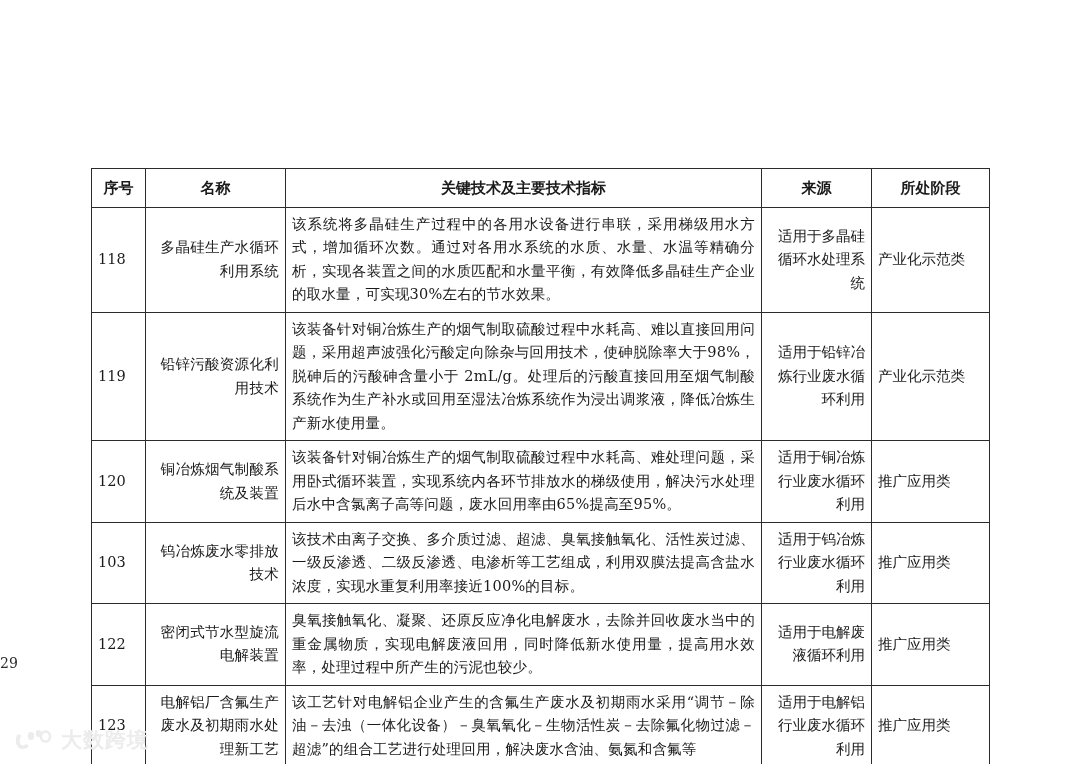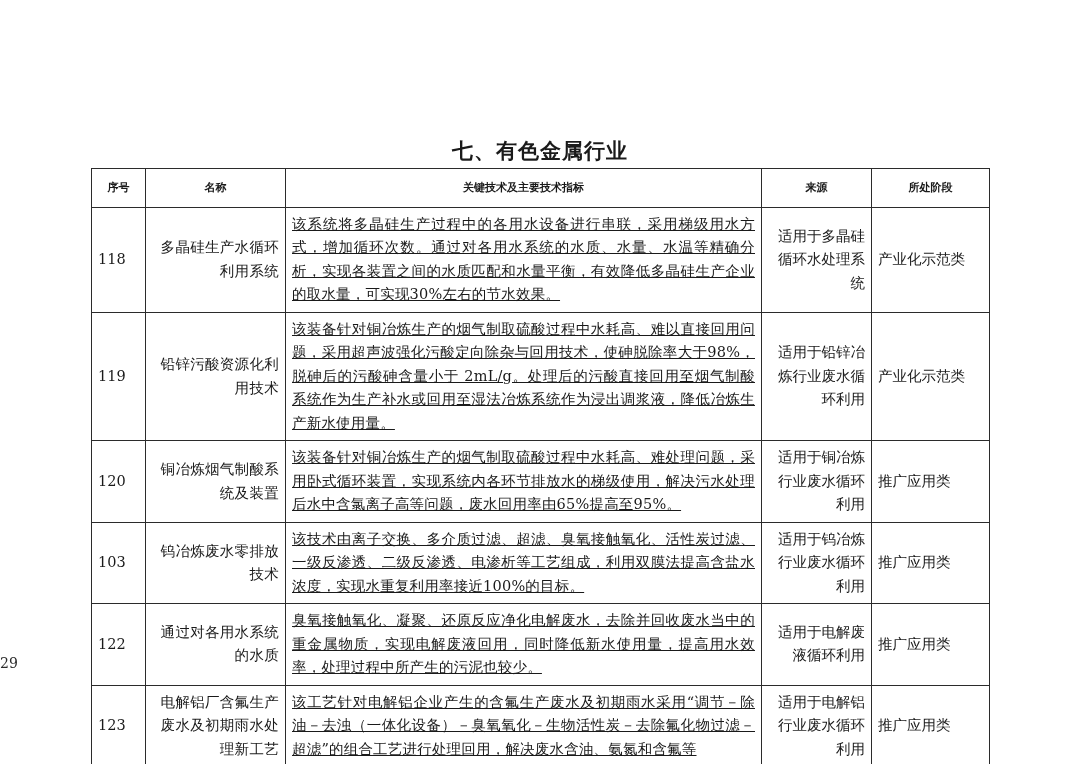--- a/index.html
+++ b/index.html
@@ -46,21 +46,21 @@
     padding: 5px 6px;
     vertical-align: middle;
     font-size: 14.5px;
     line-height: 1.62;
   }
   table.main-table thead th {
     text-align: center;
     font-weight: bold;
     height: 30px;
     padding: 4px 4px;
-    font-size: 11px;
+    font-size: 15px;
   }
   col.c-no    { width: 54px; }
   col.c-name  { width: 140px; }
   col.c-tech  { width: 476px; }
   col.c-src   { width: 110px; }
   col.c-stage { width: 118px; }
 
   td.cell-no {
     font-family: "DejaVu Serif", "Liberation Serif", serif;
     font-size: 15px;
@@ -68,21 +68,20 @@
   td.cell-name {
     text-align: right;
     letter-spacing: 0.3px;
   }
   td.cell-tech {
     text-align: justify;
     text-justify: inter-ideograph;
     letter-spacing: 0.2px;
     line-height: 1.72;
     padding: 6px 8px 6px 9px;
-    text-decoration: underline;
   }
   td.cell-src {
     text-align: right;
     font-size: 14px;
     line-height: 1.7;
   }
   td.cell-stage {
     text-align: left;
     font-size: 14.5px;
   }
@@ -114,21 +113,20 @@
     color: #ececec;
     font-family: "DejaVu Sans", "Liberation Sans", sans-serif;
     letter-spacing: 1px;
   }
 </style>
 </head>
 <body>
 
 <div class="page">
 
-  <div class="doc-title">七、有色金属行业</div>
 
   <table class="main-table">
     <colgroup>
       <col class="c-no">
         <col class="c-name">
         <col class="c-tech">
         <col class="c-src">
         <col class="c-stage">
     </colgroup>
     <thead>
@@ -164,31 +162,40 @@
       </tr>
       <tr>
         <td class="cell-no">103</td>
         <td class="cell-name">钨冶炼废水零排放技术</td>
         <td class="cell-tech">该技术由离子交换、多介质过滤、超滤、臭氧接触氧化、活性炭过滤、一级反渗透、二级反渗透、电渗析等工艺组成，利用双膜法提高含盐水浓度，实现水重复利用率接近100%的目标。</td>
         <td class="cell-src">适用于钨冶炼行业废水循环利用</td>
         <td class="cell-stage">推广应用类</td>
       </tr>
       <tr>
         <td class="cell-no">122</td>
-        <td class="cell-name">通过对各用水系统的水质</td>
+        <td class="cell-name">密闭式节水型旋流电解装置</td>
         <td class="cell-tech">臭氧接触氧化、凝聚、还原反应净化电解废水，去除并回收废水当中的重金属物质，实现电解废液回用，同时降低新水使用量，提高用水效率，处理过程中所产生的污泥也较少。</td>
         <td class="cell-src">适用于电解废液循环利用</td>
         <td class="cell-stage">推广应用类</td>
       </tr>
       <tr>
         <td class="cell-no">123</td>
         <td class="cell-name">电解铝厂含氟生产废水及初期雨水处理新工艺</td>
         <td class="cell-tech">该工艺针对电解铝企业产生的含氟生产废水及初期雨水采用“调节－除油－去浊（一体化设备）－臭氧氧化－生物活性炭－去除氟化物过滤－超滤”的组合工艺进行处理回用，解决废水含油、氨氮和含氟等</td>
         <td class="cell-src">适用于电解铝行业废水循环利用</td>
         <td class="cell-stage">推广应用类</td>
       </tr>
     </tbody>
   </table>
 
   <div class="page-number">29</div>
 
+  <div class="watermark">
+    <svg class="wm-logo" viewBox="0 0 40 25">
+      <path d="M4 6 C1 9, 1 17, 5 20 C8 22, 13 21, 15 18 L12 16 C10 18, 7 18, 6 15 C5 12, 6 9, 8 8 Z" fill="#ececec"></path>
+      <ellipse cx="17" cy="8" rx="3.2" ry="4" fill="#ececec"></ellipse>
+      <ellipse cx="24.5" cy="5.5" rx="2.8" ry="3.4" fill="#ececec"></ellipse>
+      <ellipse cx="31.5" cy="8.5" rx="4.6" ry="5" fill="none" stroke="#ececec" stroke-width="2.6"></ellipse>
+    </svg>
+    <span class="wm-text">大数跨境</span>
+  </div>
 
 </div>
 
 </body></html>

